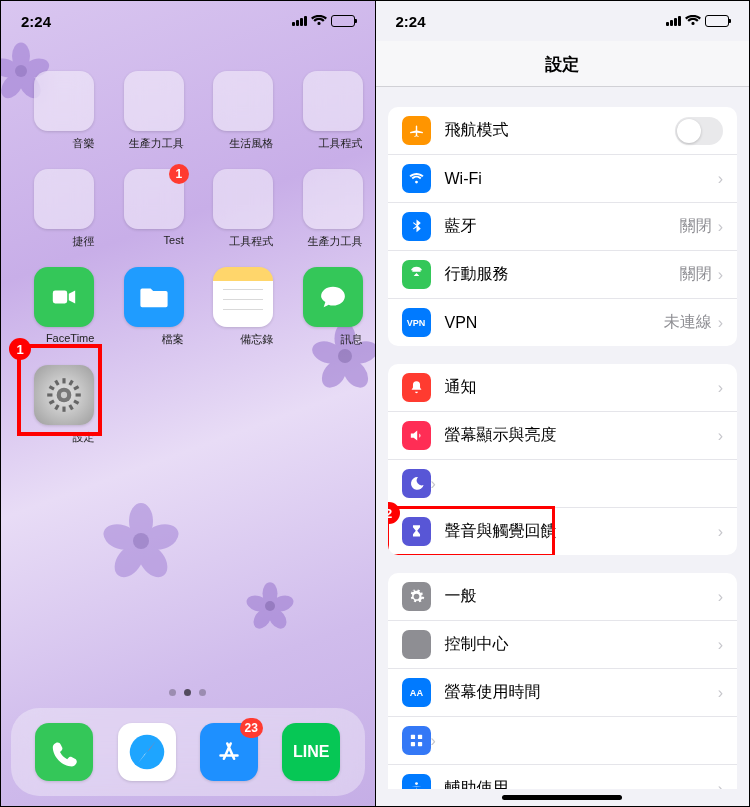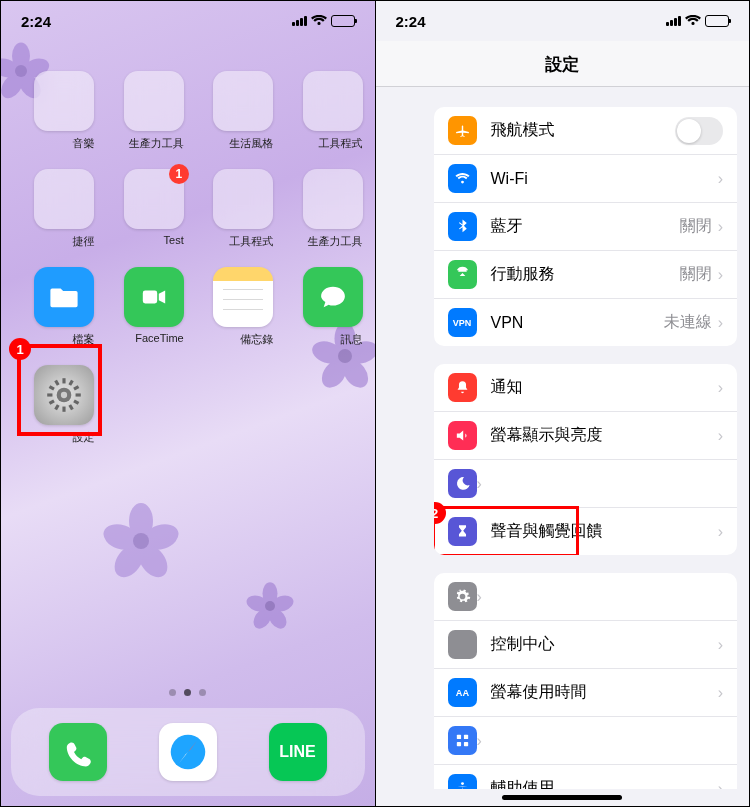--- a/index.html
+++ b/index.html
@@ -35,21 +35,21 @@
 .step-num { position: absolute; width: 22px; height: 22px; background: #ff0000; color: #fff; border-radius: 50%; font-size: 13px; font-weight: 700; display: flex; align-items: center; justify-content: center; z-index: 6; }
 .page-dots { display: flex; justify-content: center; gap: 8px; margin-top: auto; padding: 12px 0; z-index: 2; position: relative; }
 .page-dots span { width: 7px; height: 7px; border-radius: 50%; background: rgba(0,0,0,0.25); }
 .page-dots span.active { background: rgba(0,0,0,0.6); }
 .dock { margin: 0 10px 10px; height: 88px; background: rgba(255,255,255,0.35); backdrop-filter: blur(20px); border-radius: 28px; display: flex; align-items: center; justify-content: space-around; padding: 0 12px; position: relative; z-index: 2; }
 .dock .app-icon { width: 58px; height: 58px; }
 
 
 .settings { background: #f2f2f7; height: 100%; display: flex; flex-direction: column; }
 .settings-header { text-align: center; padding: 12px 0 10px; font-size: 17px; font-weight: 600; border-bottom: 0.5px solid #d1d1d6; background: #f7f7f9; }
-.settings-body { flex: 1; overflow-y: auto; padding-bottom: 10px; margin-left: 46px; }
+.settings-body { flex: 1; overflow-y: auto; padding-bottom: 10px; }
 .group { background: #fff; margin: 18px 12px 0; border-radius: 10px; overflow: hidden; }
 .group:first-child { margin-top: 20px; }
 .row { display: flex; align-items: center; padding: 9px 14px; min-height: 42px; position: relative; }
 .row + .row { border-top: 0.5px solid #e5e5ea; }
 .row-icon { width: 29px; height: 29px; border-radius: 7px; display: flex; align-items: center; justify-content: center; flex-shrink: 0; }
 .row-icon svg { width: 17px; height: 17px; fill: #fff; }
 .row-label { flex: 1; margin-left: 14px; font-size: 16px; color: #000; }
 .row-value { font-size: 16px; color: #8e8e93; margin-right: 6px; }
 .chevron { color: #c7c7cc; font-size: 16px; }
 .toggle { width: 48px; height: 28px; background: #e9e9eb; border-radius: 14px; position: relative; }
@@ -230,35 +230,35 @@
               <div class="mini" style="background: rgb(178, 141, 255);"></div>
               <div class="mini" style="background: rgb(255, 107, 107);"></div>
               <div class="mini" style="background: rgb(96, 211, 148);"></div>
               <div class="mini" style="background: rgb(255, 154, 162);"></div>
               <div class="mini" style="background: transparent;"></div>
               <div class="mini" style="background: transparent;"></div>
             </div>
             <div class="app-label">生產力工具</div>
           </div>
           <div class="app-slot">
-            <div class="app-icon" style="background: rgb(31, 156, 255);">
-              <svg viewBox="0 0 40 40" width="34" height="34">
-                <path fill="#fff" d="M6 10h10l3 3h15a2 2 0 012 2v15a2 2 0 01-2 2H6a2 2 0 01-2-2V12a2 2 0 012-2z"></path>
-              </svg>
-            </div>
-            <div class="app-label">檔案</div>
-          </div>
-          <div class="app-slot">
             <div class="app-icon" style="background: rgb(52, 199, 89);">
               <svg viewBox="0 0 40 40" width="32" height="32">
                 <rect x="6" y="12" width="18" height="16" rx="3" fill="#fff"></rect>
                 <path fill="#fff" d="M26 16l8-4v16l-8-4z"></path>
               </svg>
             </div>
             <div class="app-label">FaceTime</div>
+          </div>
+          <div class="app-slot">
+            <div class="app-icon" style="background: rgb(31, 156, 255);">
+              <svg viewBox="0 0 40 40" width="34" height="34">
+                <path fill="#fff" d="M6 10h10l3 3h15a2 2 0 012 2v15a2 2 0 01-2 2H6a2 2 0 01-2-2V12a2 2 0 012-2z"></path>
+              </svg>
+            </div>
+            <div class="app-label">檔案</div>
           </div>
           <div class="app-slot">
             <div class="app-icon" style="background: linear-gradient(rgb(255, 214, 107) 0px, rgb(255, 214, 107) 24%, rgb(255, 255, 255) 24%);">
               <div style="position:absolute;top:22px;left:10px;right:10px;border-top:1px solid #d9d9d9"></div>
               <div style="position:absolute;top:32px;left:10px;right:10px;border-top:1px solid #d9d9d9"></div>
               <div style="position:absolute;top:42px;left:10px;right:10px;border-top:1px solid #d9d9d9"></div>
             </div>
             <div class="app-label">備忘錄</div>
           </div>
           <div class="app-slot">
@@ -314,20 +314,28 @@
           <div class="app-icon" style="background: rgb(255, 255, 255);">
             <svg viewBox="0 0 40 40" width="46" height="46">
               <circle cx="20" cy="20" r="17" fill="#fff"></circle>
               <circle cx="20" cy="20" r="15" fill="#1ea5ff"></circle>
               <path fill="#ff3b30" d="M20 20L28 10 20 20z"></path>
               <path fill="#fff" d="M20 20L12 30 20 20z"></path>
               <polygon points="28,10 20,20 22,18" fill="#ff5c4d"></polygon>
               <polygon points="12,30 20,20 18,22" fill="#eee"></polygon>
             </svg>
           </div>
+          <div class="app-icon" style="background: rgb(30, 144, 255);">
+            <svg viewBox="0 0 40 40" width="34" height="34">
+              <g stroke="#fff" stroke-width="3" stroke-linecap="round" fill="none">
+                <path d="M14 28l8-18M26 28l-8-18M10 24h20"></path>
+              </g>
+            </svg>
+            <div class="badge">23</div>
+          </div>
           <div class="app-icon" style="background: rgb(6, 199, 85);">
             <span style="color:#fff;font-weight:900;font-size:16px">LINE</span>
           </div>
         </div>
   </div>
 </div>
 
 <div class="phone">
   <div class="settings">
     <div class="status-bar dark">
@@ -433,20 +441,21 @@
               <div class="step-num" style="top: -6px; left: -10px;">2</div>
             </div>
           </div>
           <div class="group">
             <div class="row">
               <div class="row-icon" style="background: rgb(142, 142, 147);">
                 <svg viewBox="0 0 24 24">
                   <path d="M12 8a4 4 0 100 8 4 4 0 000-8zm9 4l2 1-1 3-2-1a8 8 0 01-2 2l1 2-3 1-1-2a8 8 0 01-3 0l-1 2-3-1 1-2a8 8 0 01-2-2l-2 1-1-3 2-1a8 8 0 010-3l-2-1 1-3 2 1a8 8 0 012-2L6 3l3-1 1 2a8 8 0 013 0l1-2 3 1-1 2a8 8 0 012 2l2-1 1 3-2 1a8 8 0 010 3z"></path>
                 </svg>
               </div>
+              <div class="row-label">一般</div>
               <div class="chevron">›</div>
             </div>
             <div class="row">
               <div class="row-icon" style="background: rgb(142, 142, 147);">
                 <svg viewBox="0 0 24 24">
                   <path d="M4 7h10M18 7h2M4 12h4M12 12h8M4 17h12M20 17h0"></path>
                 </svg>
               </div>
               <div class="row-label">控制中心</div>
               <div class="chevron">›</div>

